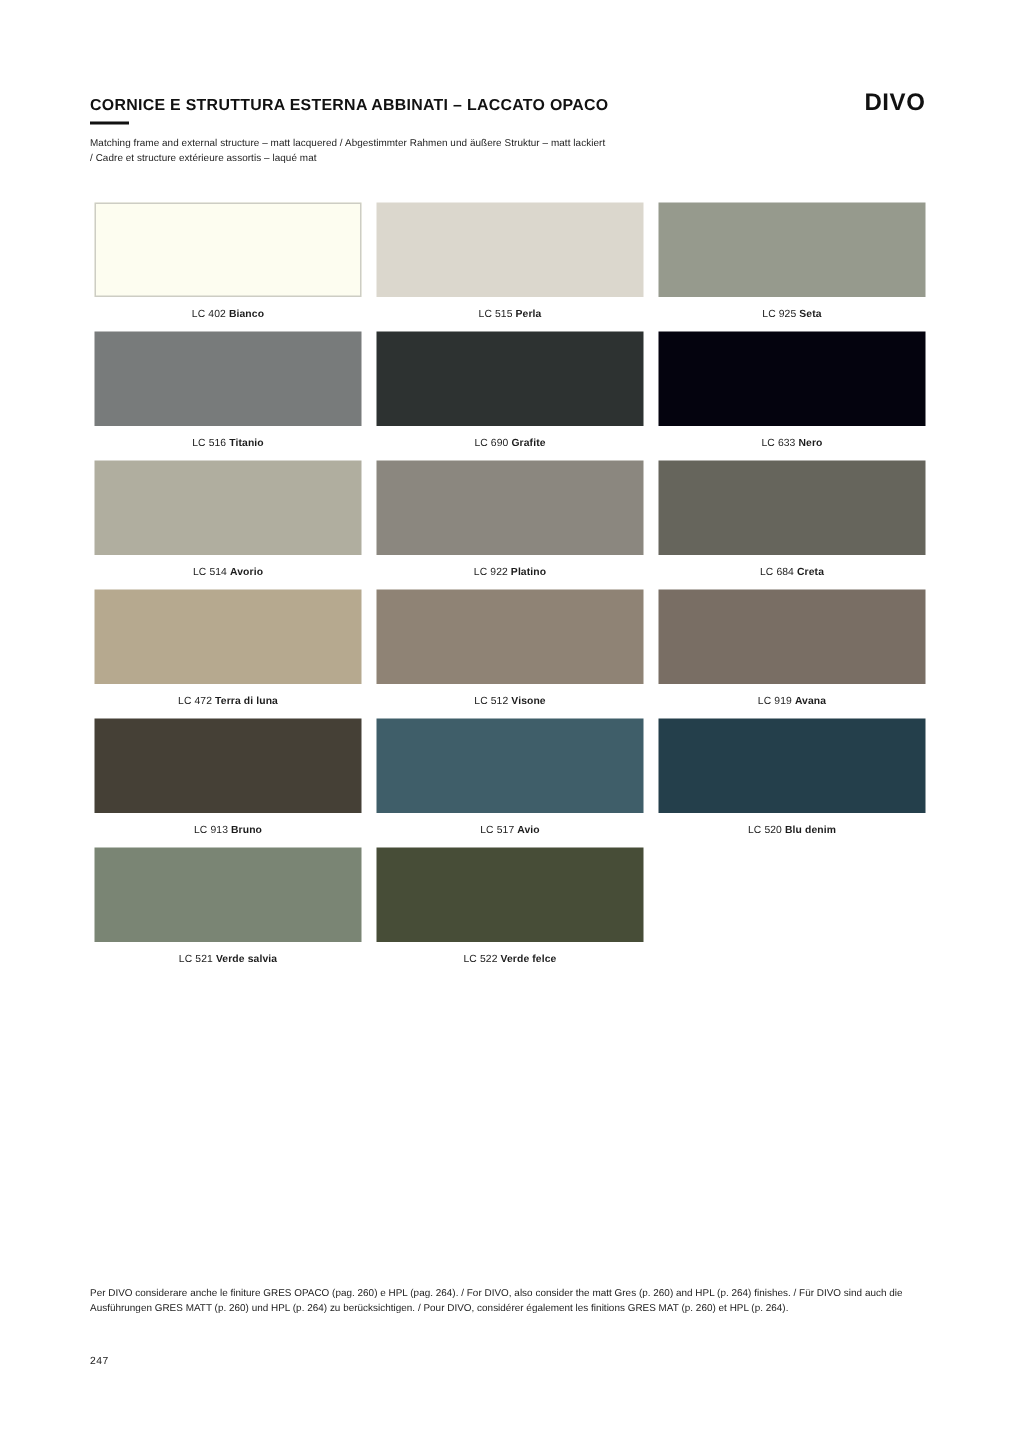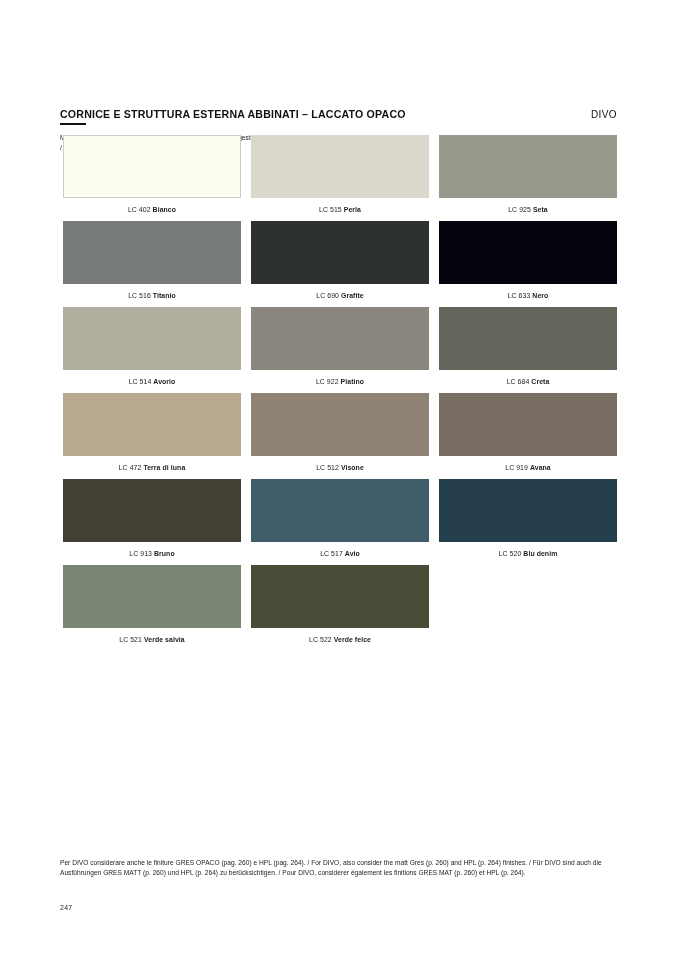--- a/index.html
+++ b/index.html
@@ -22,37 +22,36 @@
     height: 958px;
     background: #ffffff;
   }
 
   
   .header {
     position: absolute;
     left: 60px;
     top: 60px;
     width: 557px;
-    margin-top: 48px;
   }
   .header-row {
     display: flex;
     align-items: baseline;
     justify-content: space-between;
   }
   .header-title {
     font-size: 10.6px;
     font-weight: bold;
     letter-spacing: 0.2px;
     color: #111111;
     white-space: nowrap;
   }
   .header-brand {
-    font-size: 10px;
-    font-weight: normal;
+    font-size: 16px;
+    font-weight: bold;
     letter-spacing: 0.4px;
     color: #111111;
   }
   .title-rule {
     width: 26px;
     height: 2.2px;
     background: #111111;
     margin-top: 3px;
   }
   .subtitle {

